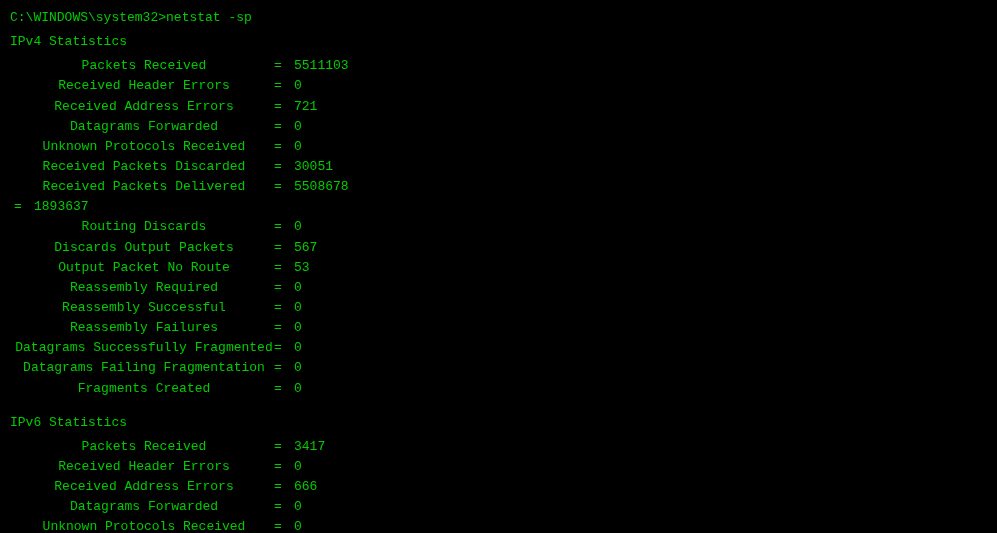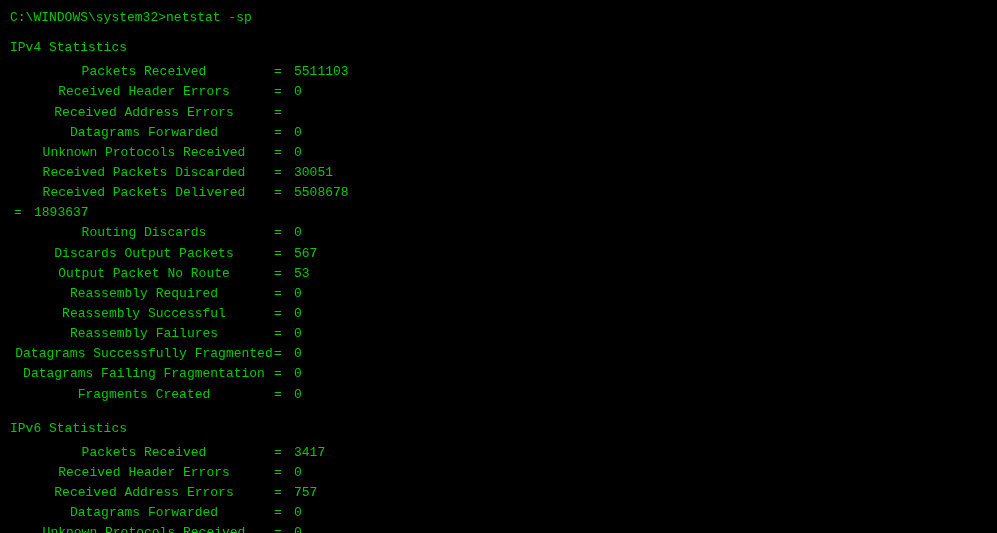--- a/index.html
+++ b/index.html
@@ -14,21 +14,21 @@
       font-size: 13px;
       line-height: 1.55;
       padding: 8px 10px;
       width: 997px;
       min-height: 533px;
       overflow: hidden;
     }
     .command-line {
     }
     .section-header {
-      margin-top: 10px;
+      margin-top: 4px;
       margin-bottom: 4px;
     }
     .stat-table {
       margin-left: 4px;
     }
     .stat-row {
       display: flex;
     }
     .stat-label {
       width: 260px;
@@ -61,20 +61,21 @@
       <span class="stat-value">5511103</span>
     </div>
     <div class="stat-row">
       <span class="stat-label">Received Header Errors</span>
       <span class="stat-equals">= </span>
       <span class="stat-value">0</span>
     </div>
     <div class="stat-row">
       <span class="stat-label">Received Address Errors</span>
       <span class="stat-equals">= </span>
+      <span class="stat-value">721</span>
     </div>
     <div class="stat-row">
       <span class="stat-label">Datagrams Forwarded</span>
       <span class="stat-equals">= </span>
       <span class="stat-value">0</span>
     </div>
     <div class="stat-row">
       <span class="stat-label">Unknown Protocols Received</span>
       <span class="stat-equals">= </span>
       <span class="stat-value">0</span>
@@ -151,21 +152,21 @@
       <span class="stat-value">3417</span>
     </div>
     <div class="stat-row">
       <span class="stat-label">Received Header Errors</span>
       <span class="stat-equals">= </span>
       <span class="stat-value">0</span>
     </div>
     <div class="stat-row">
       <span class="stat-label">Received Address Errors</span>
       <span class="stat-equals">= </span>
-      <span class="stat-value">757</span>
+      <span class="stat-value">666</span>
     </div>
     <div class="stat-row">
       <span class="stat-label">Datagrams Forwarded</span>
       <span class="stat-equals">= </span>
       <span class="stat-value">0</span>
     </div>
     <div class="stat-row">
       <span class="stat-label">Unknown Protocols Received</span>
       <span class="stat-equals">= </span>
       <span class="stat-value">0</span>

